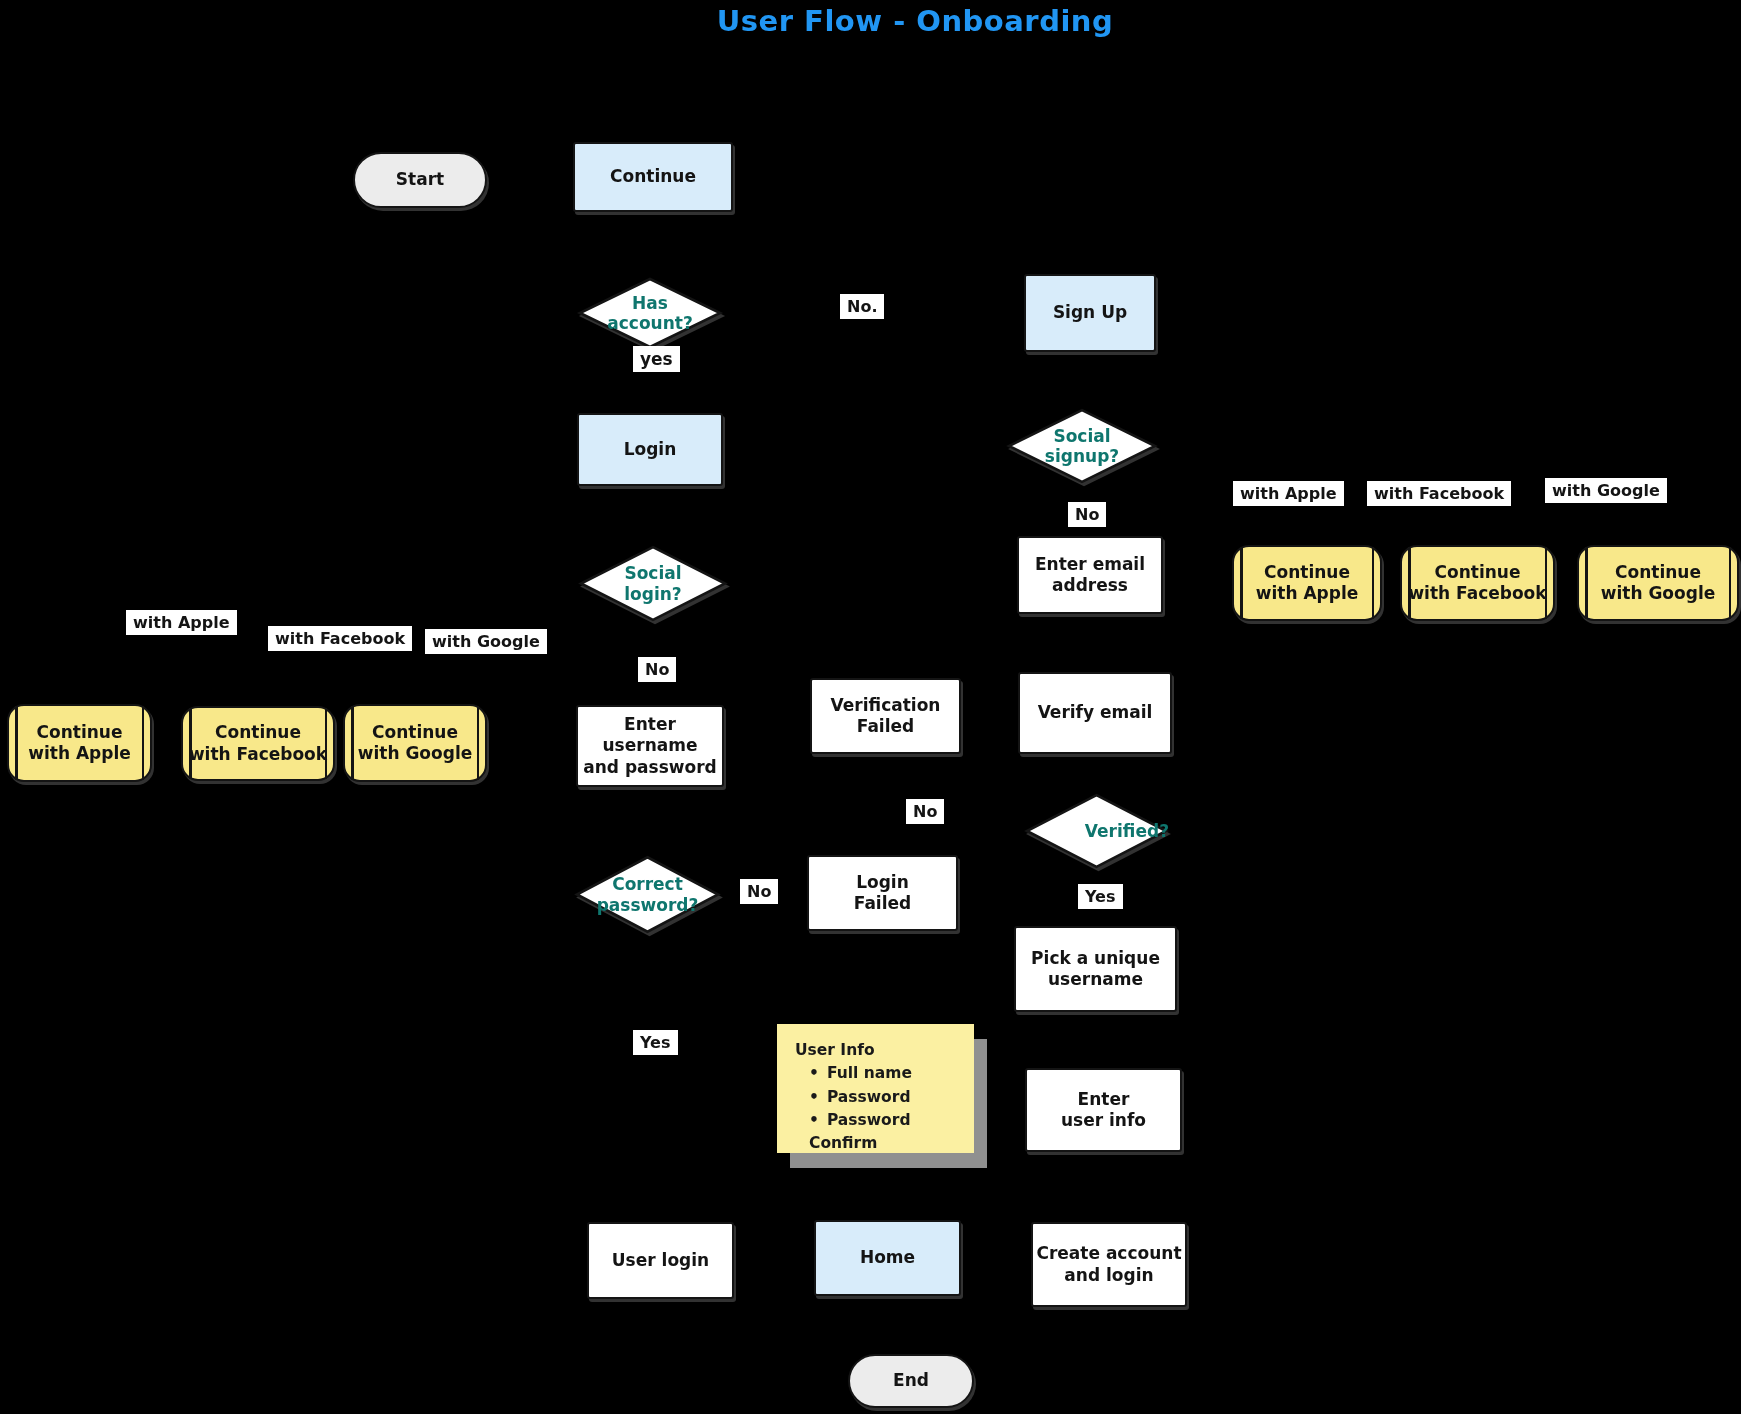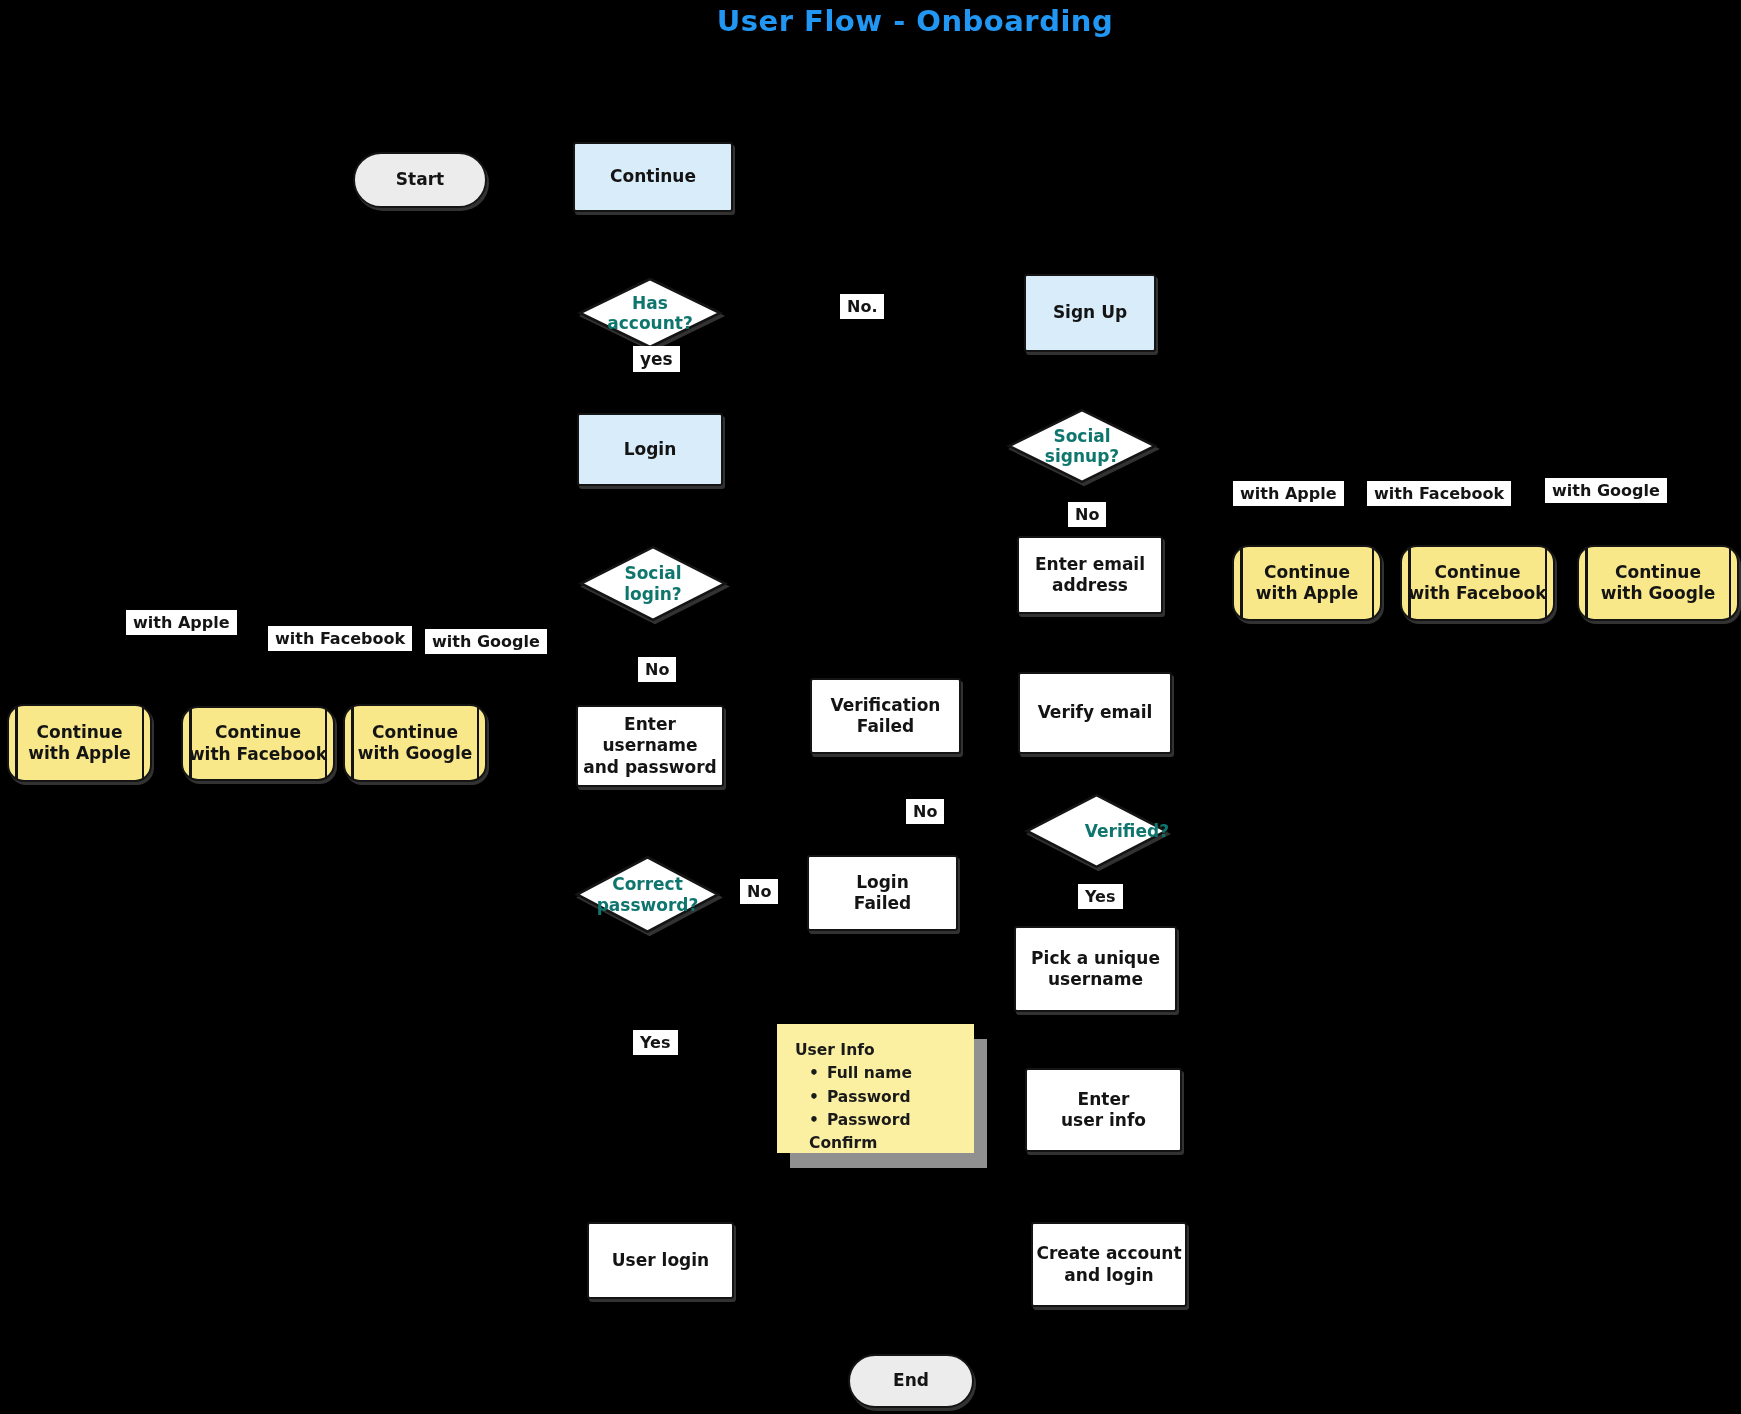--- a/index.html
+++ b/index.html
@@ -165,20 +165,23 @@
     <div class="sticky-item"><span class="bullet">•</span><span>Password Confirm</span></div>
   </div>
   <div class="node white" style="left:1025px;top:1068px;width:153px;height:80px;">
     <div class="lbl">Enter
 user info</div>
   </div>
 
   <div class="node white" style="left:587px;top:1222px;width:143px;height:73px;">
     <div class="lbl">User login</div>
   </div>
+  <div class="node blue" style="left:814px;top:1220px;width:143px;height:72px;">
+    <div class="lbl">Home</div>
+  </div>
   <div class="node white" style="left:1031px;top:1222px;width:152px;height:81px;">
     <div class="lbl">Create account
 and login</div>
   </div>
 
   <div class="node pill" style="left:848px;top:1354px;width:122px;height:50px;">
     <div class="lbl">End</div>
   </div>
 
 </div>

